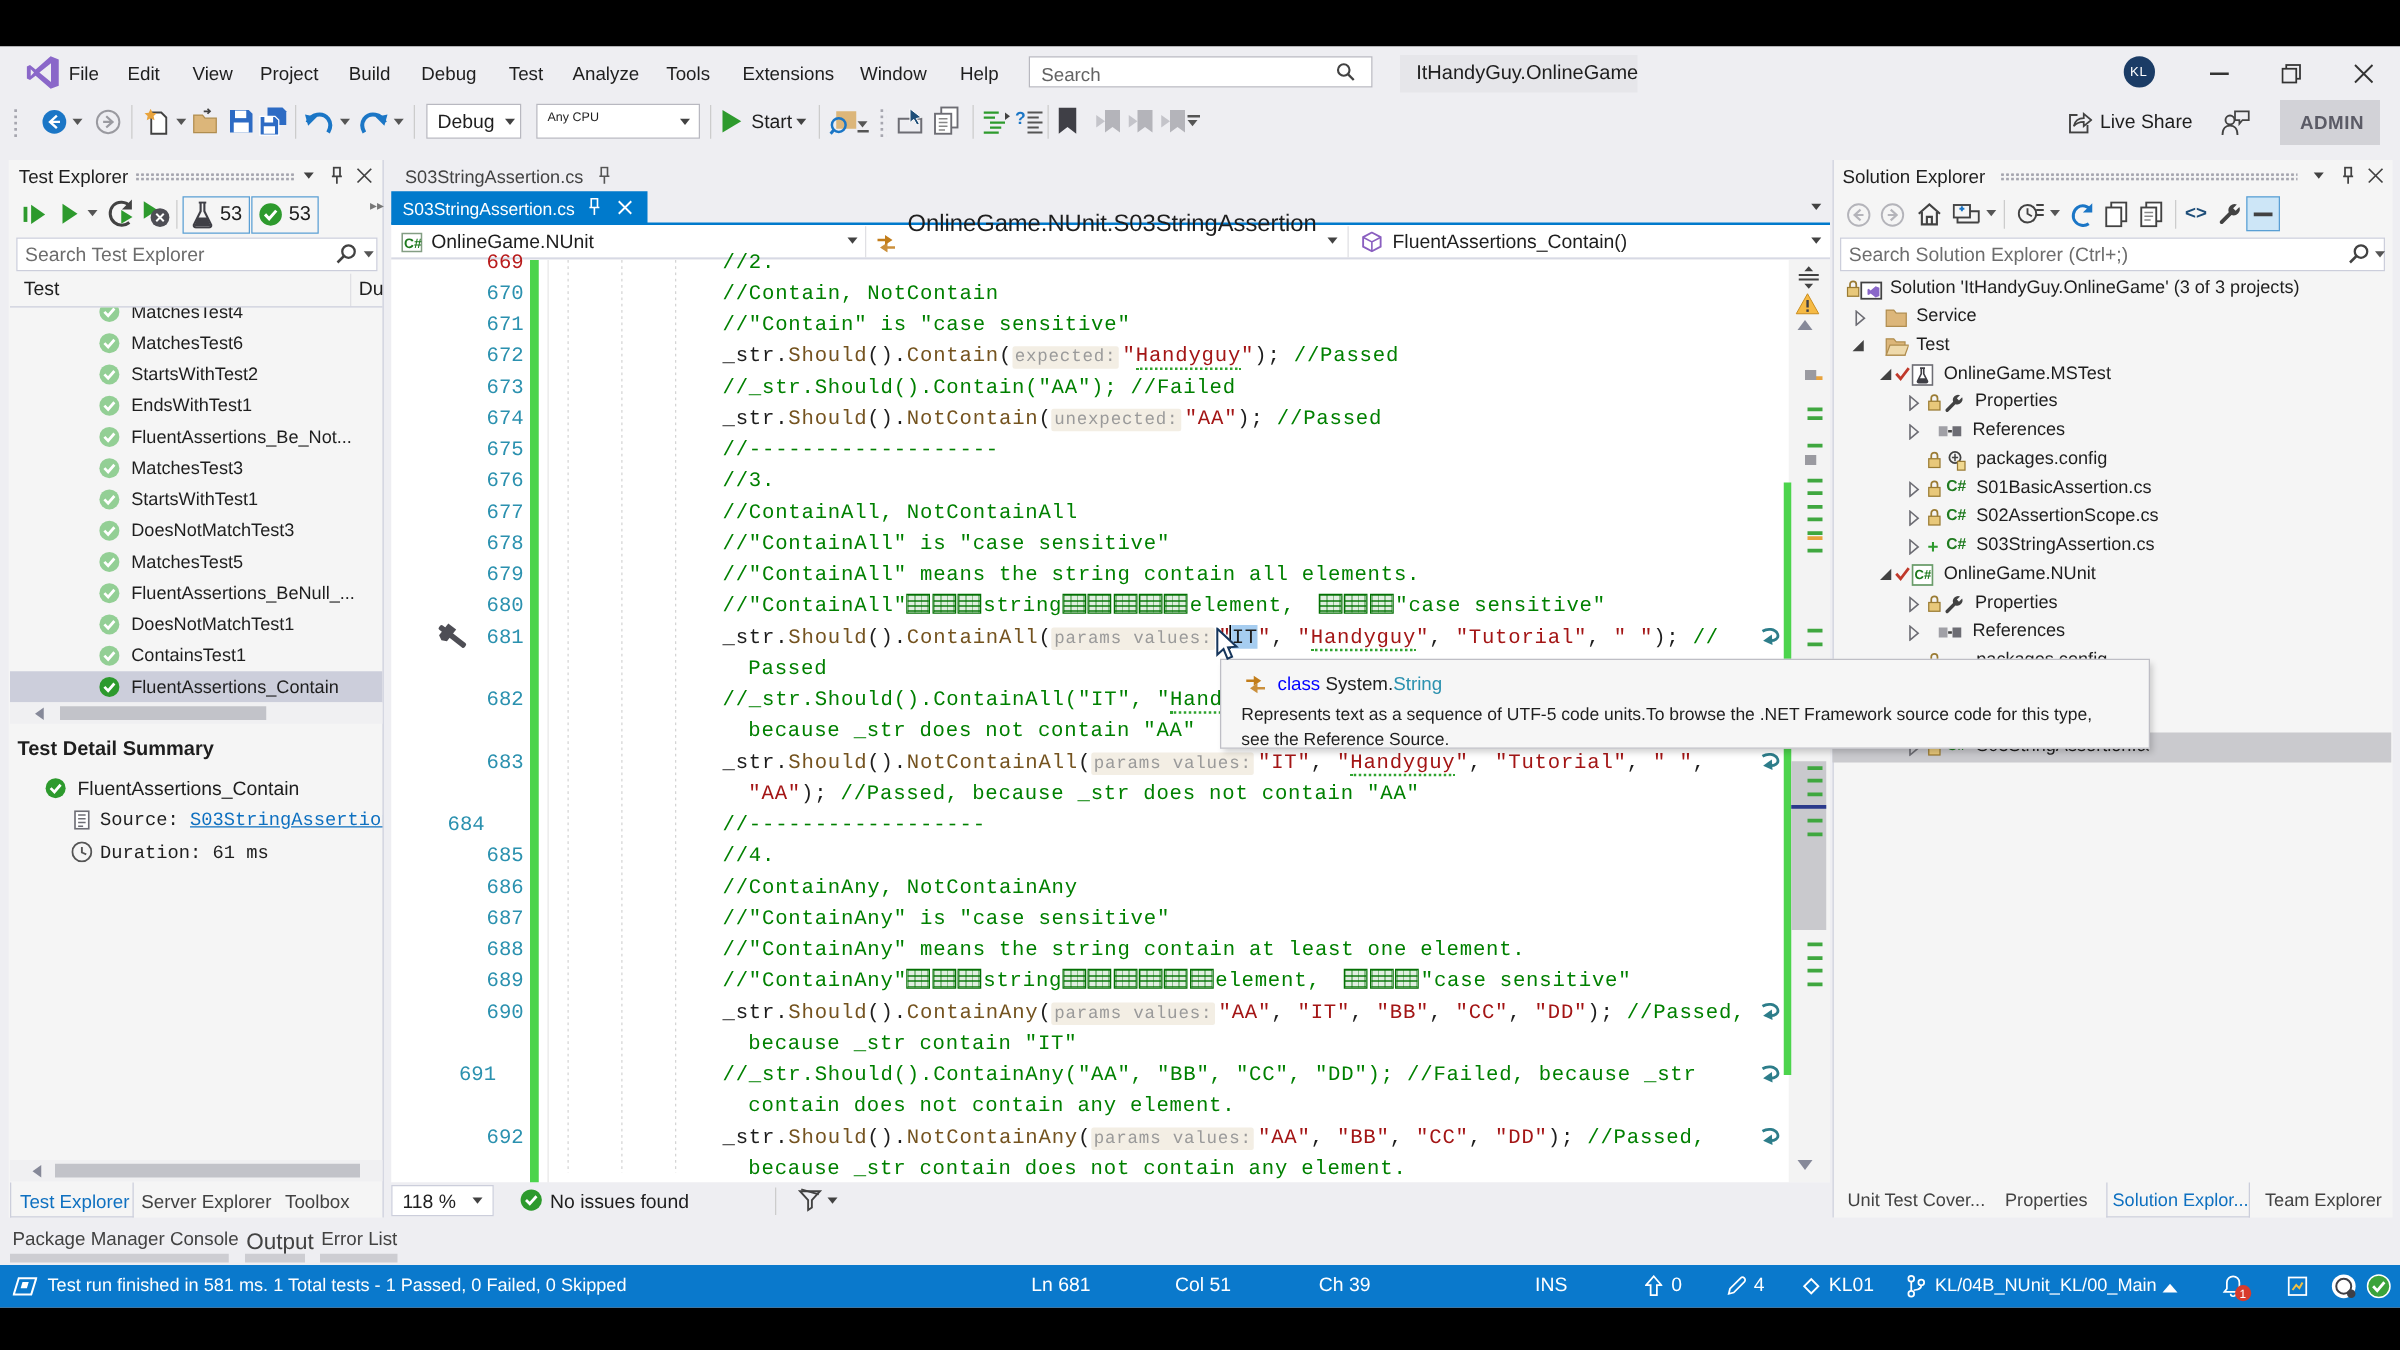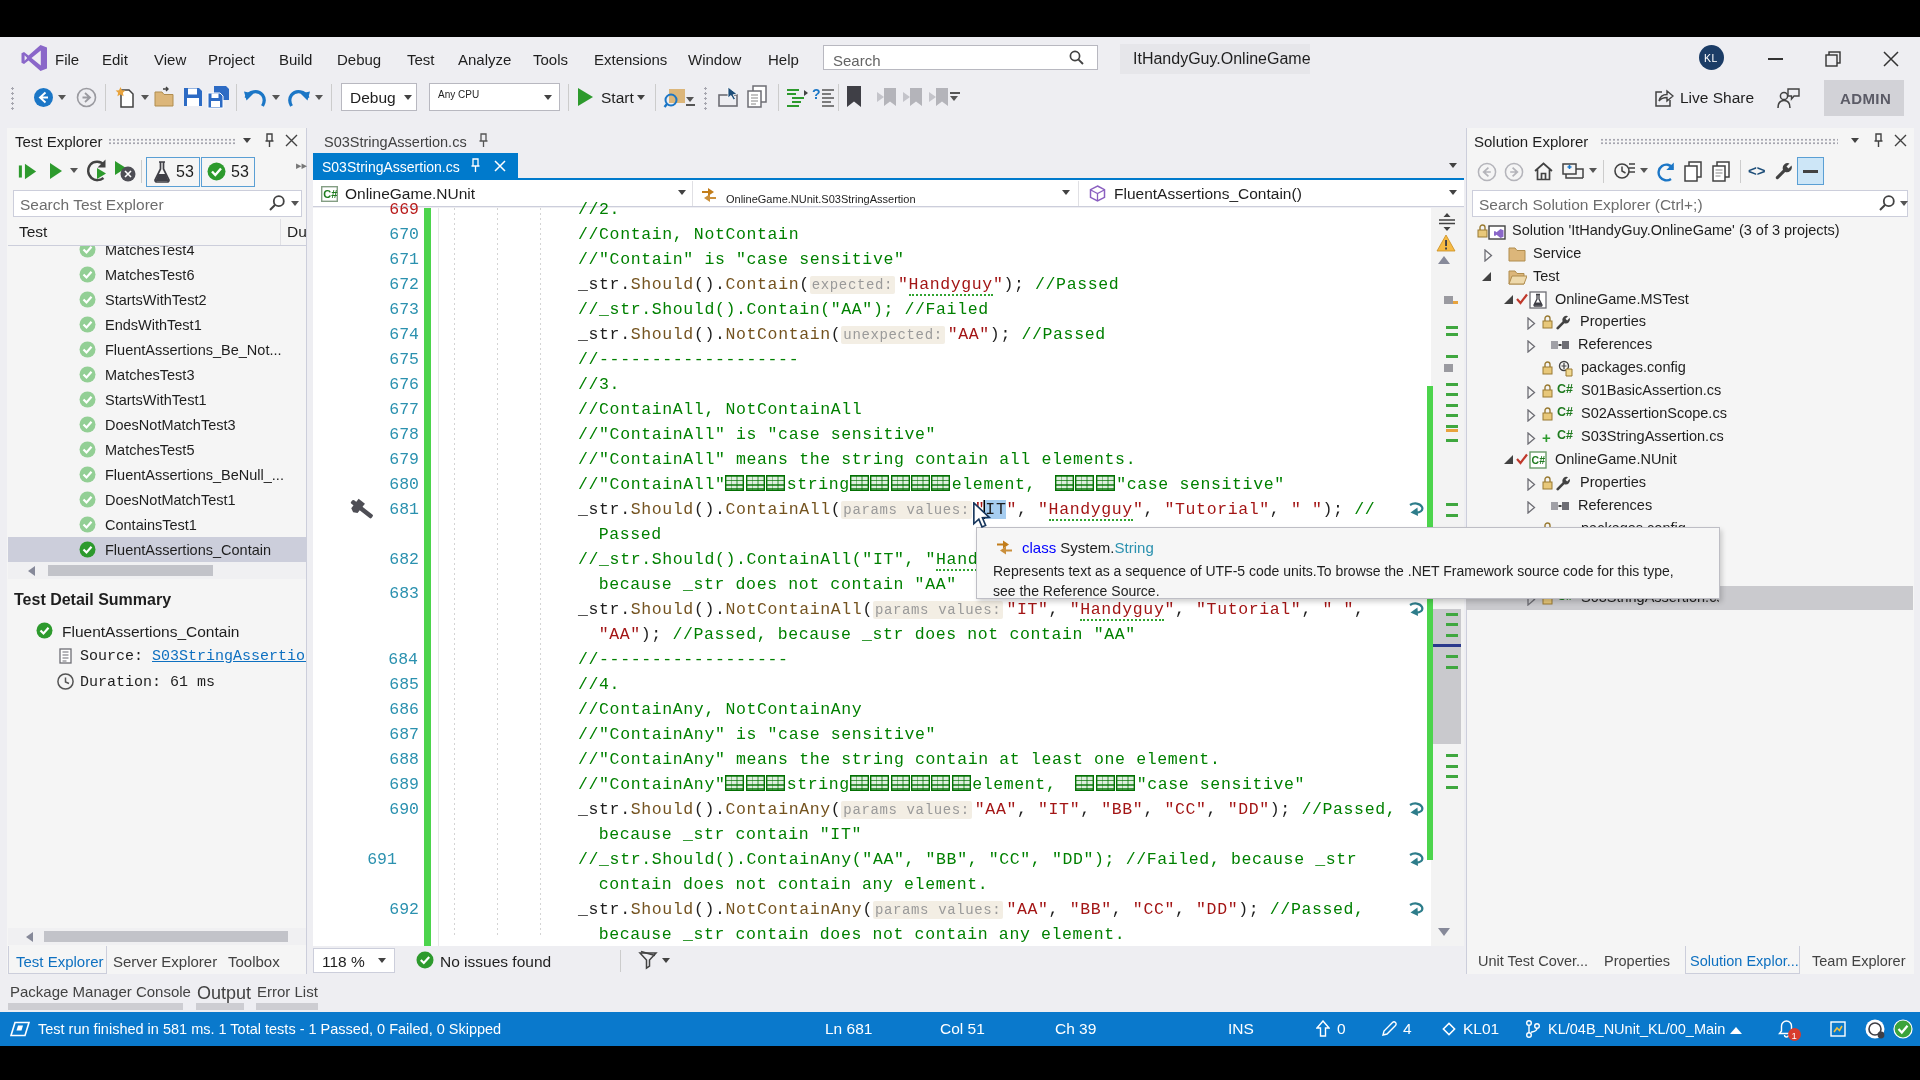--- a/index.html
+++ b/index.html
@@ -342,21 +342,21 @@
 <rect x="0.7" y="0.7" width="15.6" height="14.6" fill="#fff" stroke="#849e84" stroke-width="1.4"></rect>
 <text x="2.2" y="12" font-size="11" font-weight="bold" fill="#1e7a1e" font-family="Liberation Sans">C#</text>
   </svg>
 <div class="txt" style="left:345px;top:186px;font-size:15.5px">OnlineGame.NUnit</div>
 <div class="tri-d" style="left:678px;top:190px;border-top-color:#424242"></div>
 <div class="vline" style="left:692px;top:181px;height:25px;background:#e0e0e4"></div>
 <svg class="abs" style="left:700px;top:186px" width="18" height="16" viewBox="0 0 18 16">
 <path d="M2 5 L8 5 L8 2 L14 6 L8 10 L8 7 L2 7 Z" fill="#c27d1a"></path>
 <path d="M16 11 L10 11 L10 8 L4 12 L10 16 L10 13 L16 13 Z" fill="#c27d1a" opacity="0.85"></path>
   </svg>
-<div class="txt" style="left:726px;top:194px;font-size:11px">OnlineGame.NUnit.S03StringAssertion</div>
+<div class="txt" style="left:726px;top:170px;font-size:19px">OnlineGame.NUnit.S03StringAssertion</div>
 <div class="tri-d" style="left:1062px;top:190px;border-top-color:#424242"></div>
 <div class="vline" style="left:1078px;top:181px;height:25px;background:#e0e0e4"></div>
 <svg class="abs" style="left:1089px;top:185px" width="17" height="17" viewBox="0 0 17 17">
 <path d="M8.5 1 L15.5 4.7 L15.5 12.3 L8.5 16 L1.5 12.3 L1.5 4.7 Z" fill="none" stroke="#8a5fc0" stroke-width="1.5"></path>
 <path d="M1.8 5 L8.5 8.5 L15.2 5 M8.5 8.5 L8.5 15.5" fill="none" stroke="#8a5fc0" stroke-width="1.3"></path>
   </svg>
 <div class="txt" style="left:1114px;top:186px;font-size:15.5px">FluentAssertions_Contain()</div>
 <div class="tri-d" style="left:1449px;top:190px;border-top-color:#424242"></div>
 <div class="abs" style="left:313px;top:208px;width:1151px;height:738px;background:#fff"></div>
 <div class="abs" style="left:424px;top:208px;width:7px;height:738px;background:#4cd44c"></div>
@@ -401,22 +401,22 @@
 <div class="code" style="left:345px;top:297px;width:74px;text-align:right;color:#2b91af;letter-spacing:0">673</div>
 <div class="code" style="left:345px;top:322px;width:74px;text-align:right;color:#2b91af;letter-spacing:0">674</div>
 <div class="code" style="left:345px;top:347px;width:74px;text-align:right;color:#2b91af;letter-spacing:0">675</div>
 <div class="code" style="left:345px;top:372px;width:74px;text-align:right;color:#2b91af;letter-spacing:0">676</div>
 <div class="code" style="left:345px;top:397px;width:74px;text-align:right;color:#2b91af;letter-spacing:0">677</div>
 <div class="code" style="left:345px;top:422px;width:74px;text-align:right;color:#2b91af;letter-spacing:0">678</div>
 <div class="code" style="left:345px;top:447px;width:74px;text-align:right;color:#2b91af;letter-spacing:0">679</div>
 <div class="code" style="left:345px;top:472px;width:74px;text-align:right;color:#2b91af;letter-spacing:0">680</div>
 <div class="code" style="left:345px;top:497px;width:74px;text-align:right;color:#2b91af;letter-spacing:0">681</div>
 <div class="code" style="left:345px;top:547px;width:74px;text-align:right;color:#2b91af;letter-spacing:0">682</div>
-<div class="code" style="left:345px;top:581px;width:74px;text-align:right;color:#2b91af;letter-spacing:0">683</div>
-<div class="code" style="left:344px;top:647px;width:74px;text-align:right;color:#2b91af;letter-spacing:0">684</div>
+<div class="code" style="left:345px;top:597px;width:74px;text-align:right;color:#2b91af;letter-spacing:0">683</div>
+<div class="code" style="left:358px;top:647px;width:74px;color:#2b91af;letter-spacing:0">684</div>
 <div class="code" style="left:345px;top:672px;width:74px;text-align:right;color:#2b91af;letter-spacing:0">685</div>
 <div class="code" style="left:345px;top:697px;width:74px;text-align:right;color:#2b91af;letter-spacing:0">686</div>
 <div class="code" style="left:345px;top:722px;width:74px;text-align:right;color:#2b91af;letter-spacing:0">687</div>
 <div class="code" style="left:345px;top:747px;width:74px;text-align:right;color:#2b91af;letter-spacing:0">688</div>
 <div class="code" style="left:345px;top:772px;width:74px;text-align:right;color:#2b91af;letter-spacing:0">689</div>
 <div class="code" style="left:345px;top:797px;width:74px;text-align:right;color:#2b91af;letter-spacing:0">690</div>
 <div class="code" style="left:345px;top:847px;width:74px;text-align:center;color:#2b91af;letter-spacing:0">691</div>
 <div class="code" style="left:345px;top:897px;width:74px;text-align:right;color:#2b91af;letter-spacing:0">692</div>
 <svg class="abs" style="left:344px;top:496px" width="38" height="30" viewBox="0 0 38 30">
 <g transform="rotate(38 19 15)">

